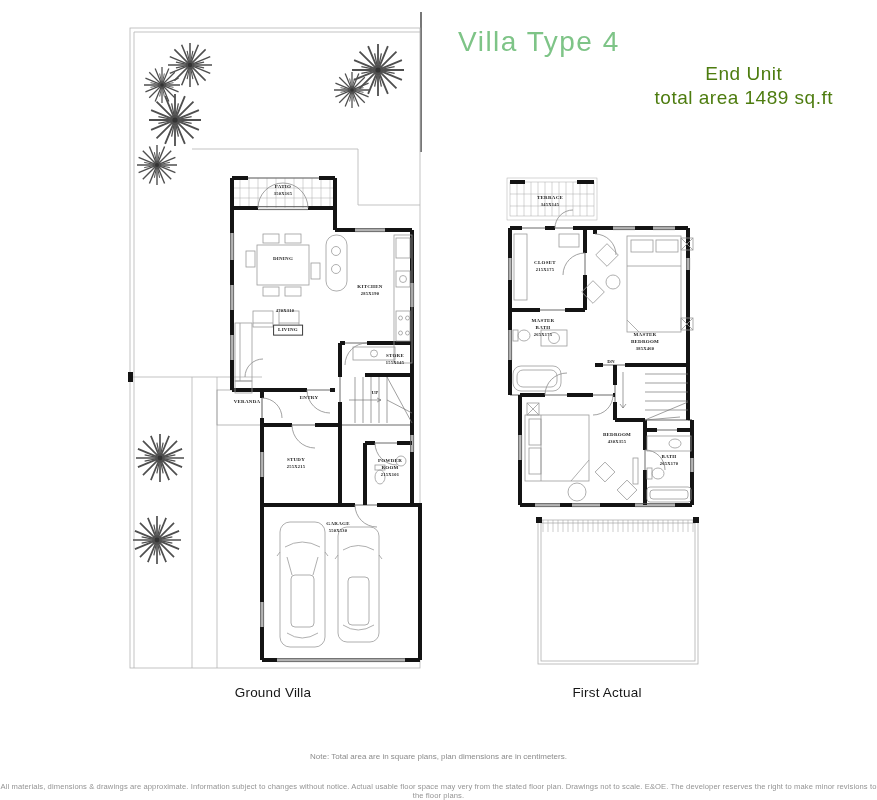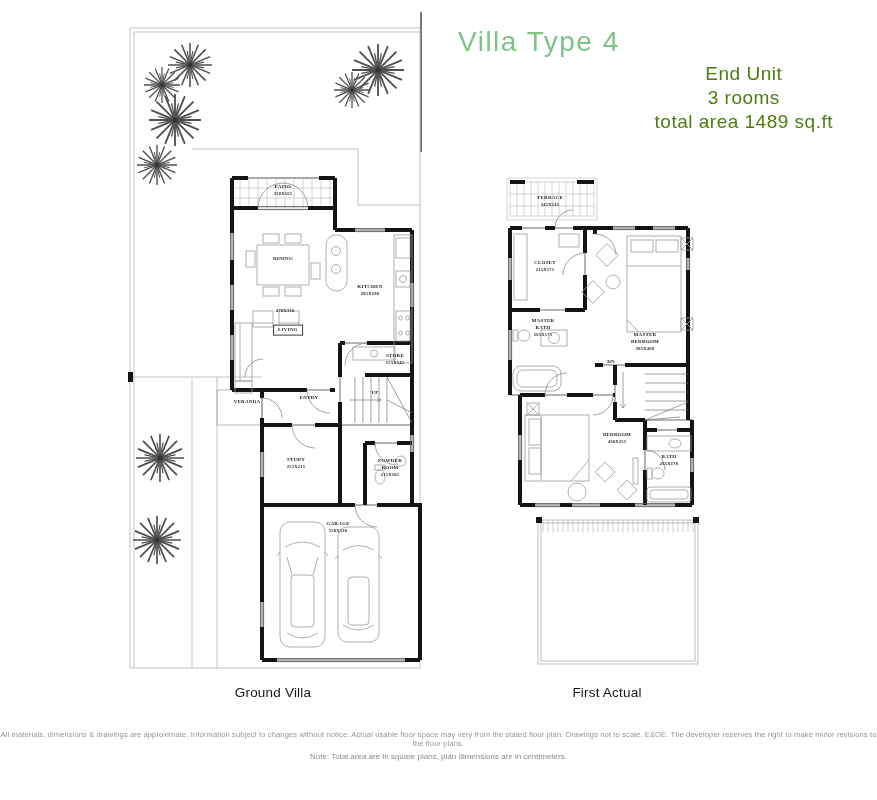--- a/index.html
+++ b/index.html
@@ -17,33 +17,32 @@
   .rl{position:absolute;transform:translate(-50%,-50%);text-align:center;
       font-family:"Liberation Serif",serif;font-weight:700;font-size:5px;line-height:1.35;
       color:#1c1c1c;letter-spacing:.25px;z-index:5;}
   .rl .nm:empty,.rl .dims:empty{display:none;}
   .rl .dims{font-size:4.5px;}
   .rl .boxed{border:0.8px solid #3a3a3a;padding:1px 4px;background:#fff;}
   .caption{position:absolute;top:685px;font-size:13.5px;color:#161616;text-align:center;
            letter-spacing:.2px;}
   .footer-note{position:absolute;left:0;top:752px;width:100%;text-align:center;
                font-size:8px;color:#8b8b8b;}
-  .footer-disclaimer{position:absolute;left:0;top:730px;width:100%;text-align:center;
+  .footer-disclaimer{position:absolute;left:0;top:782px;width:100%;text-align:center;
                font-size:7.6px;color:#949494;letter-spacing:.1px;}
   .edge-line{position:absolute;left:420px;top:12px;width:2px;height:140px;background:#4a4a4a;opacity:.75;}
 </style>
 </head>
 <body>
 
 <div id="canvas">
 
   <div class="title">Villa Type 4</div>
   <div class="subtitle">
     <div>End Unit</div>
-    <div>3 rooms</div>
     <div>total area 1489 sq.ft</div>
   </div>
 
   <div class="edge-line"></div>
 
   <div class="plan" style="left:125px;top:25px;width:315px;height:645px">
     <svg width="315" height="645" viewBox="0 0 315 645">
       <defs>
         <g id="tree" stroke="#4f4f4f" stroke-width="0.7" fill="none">
           <path d="M0,-10 V10 M-10,0 H10 M-7.1,-7.1 L7.1,7.1 M-7.1,7.1 L7.1,-7.1

